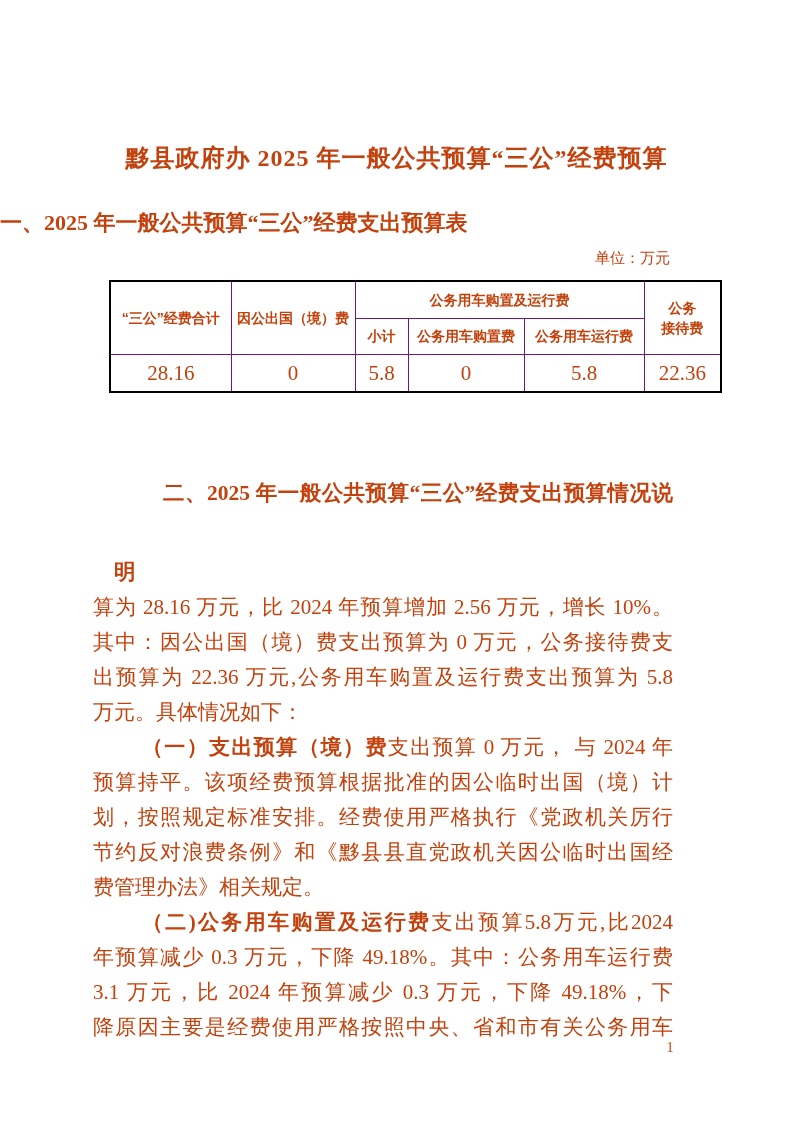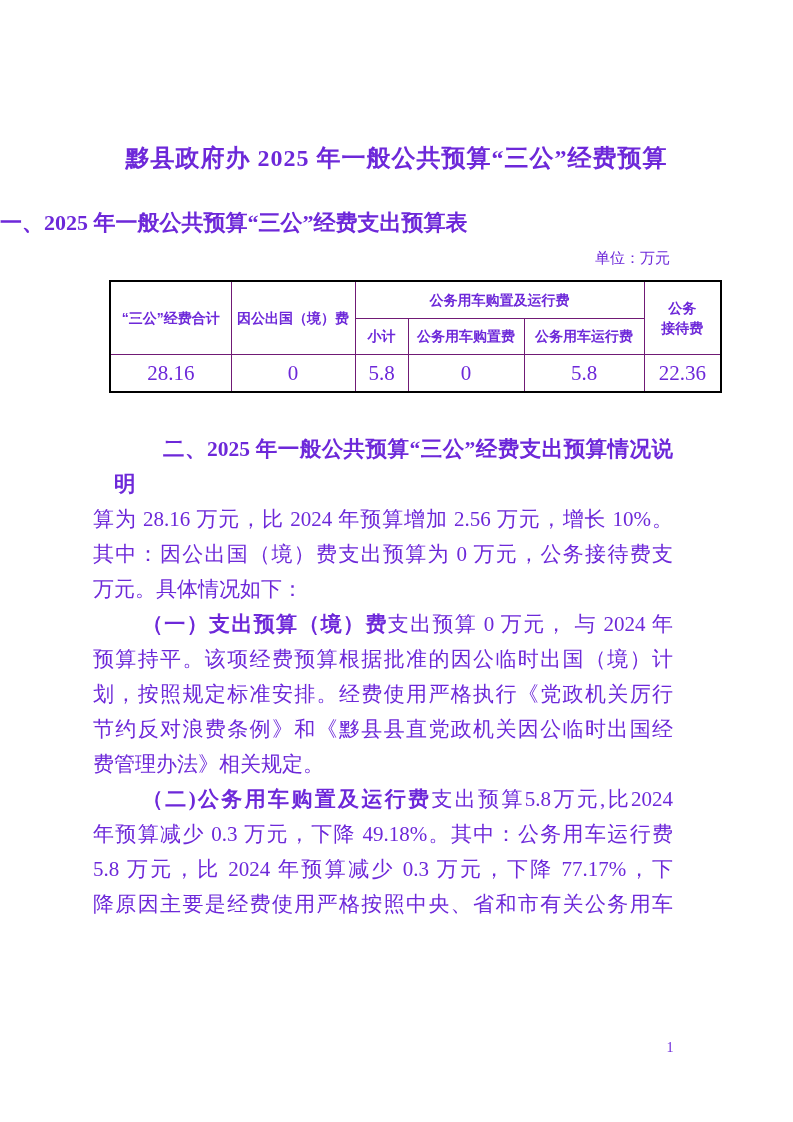--- a/index.html
+++ b/index.html
@@ -1,18 +1,18 @@
 <!DOCTYPE html>
 <html><head>
 <meta charset="utf-8">
 <style>
   html,body{margin:0;padding:0;background:#ffffff;}
   .page{
     position:relative;width:793px;height:1122px;background:#ffffff;overflow:hidden;
-    font-family:"Liberation Serif","DejaVu Serif",serif;color:#6d28d9;
+    font-family:"Liberation Serif","DejaVu Serif",serif;color:#c2410c;
   }
   .doc-title{
     position:absolute;top:142px;left:0;width:100%;text-align:center;
     font-size:24px;font-weight:700;line-height:32px;letter-spacing:1px;
   }
   .sec1-heading{
     position:absolute;top:209px;left:0;width:100%;text-align:left;
     font-size:22px;font-weight:700;line-height:28px;
   }
   .unit-note{
@@ -29,21 +29,21 @@
     font-family:"Liberation Sans","DejaVu Sans",sans-serif;font-weight:700;font-size:14px;
     line-height:1.45;white-space:nowrap;
   }
   td.group-cell{height:36px;border-bottom:3px solid #8c8c8c;}
   tr.hrow2 td{height:35px;}
   tr.drow td{height:36px;font-size:21px;}
   .body-text{position:absolute;left:93px;top:432px;width:580px;font-size:21px;}
   .line{height:35px;line-height:35px;text-align:justify;}
   .line.fill{text-align-last:justify;}
   .line.end{text-align-last:left;}
-  .line.heading{font-weight:700;font-size:21.5px;}
+  .line.heading{font-weight:700;font-size:21.5px;margin-top:44px;}
   .line b{font-weight:700;}
   .page-number{
     position:absolute;top:1040px;left:658px;width:24px;text-align:center;
     font-size:14px;line-height:16px;
   }
 </style>
 </head>
 <body>
 
 <div class="page">
@@ -87,27 +87,28 @@
         <td>22.36</td>
       </tr>
     </tbody>
   </table>
 
   <div class="body-text" id="body-text">
       <div class="line heading fill" style="padding-left: 70px;"><b>二、2025 年一般公共预算“三公”经费支出预算情况说</b></div>
       <div class="line heading end" style="padding-left: 21px;"><b>明</b></div>
       <div class="line body fill"><span>算为 28.16 万元，比 2024 年预算增加 2.56 万元，增长 10%。</span></div>
       <div class="line body fill"><span>其中：因公出国（境）费支出预算为 0 万元，公务接待费支</span></div>
+      <div class="line body fill"><span>出预算为 22.36 万元,公务用车购置及运行费支出预算为 5.8</span></div>
       <div class="line body end"><span>万元。具体情况如下：</span></div>
       <div class="line body fill" style="padding-left: 49px;"><b>（一）支出预算（境）费</b><span>支出预算 0 万元， 与 2024 年</span></div>
       <div class="line body fill"><span>预算持平。该项经费预算根据批准的因公临时出国（境）计</span></div>
       <div class="line body fill"><span>划，按照规定标准安排。经费使用严格执行《党政机关厉行</span></div>
       <div class="line body fill"><span>节约反对浪费条例》和《黟县县直党政机关因公临时出国经</span></div>
       <div class="line body end"><span>费管理办法》相关规定。</span></div>
       <div class="line body fill" style="padding-left: 49px;"><b>（二)公务用车购置及运行费</b><span>支出预算5.8万元,比2024</span></div>
       <div class="line body fill"><span>年预算减少 0.3 万元，下降 49.18%。其中：公务用车运行费</span></div>
-      <div class="line body fill"><span>5.8 万元，比 2024 年预算减少 0.3 万元，下降 77.17%，下</span></div>
+      <div class="line body fill"><span>3.1 万元，比 2024 年预算减少 0.3 万元，下降 49.18%，下</span></div>
       <div class="line body fill"><span>降原因主要是经费使用严格按照中央、省和市有关公务用车</span></div>
     </div>
 
   <div class="page-number">1</div>
 
 </div>
 
 </body></html>

